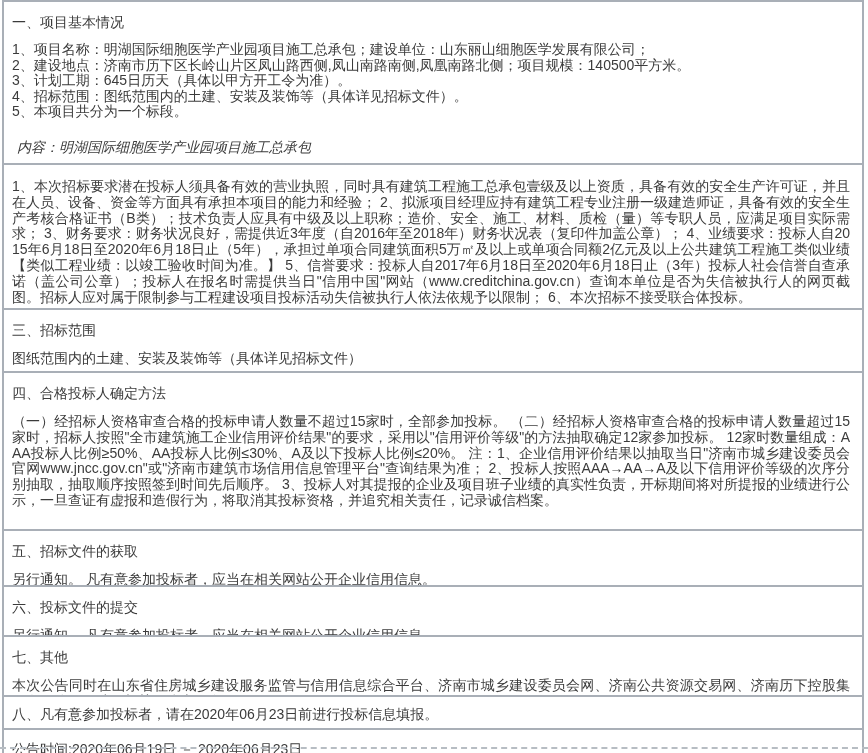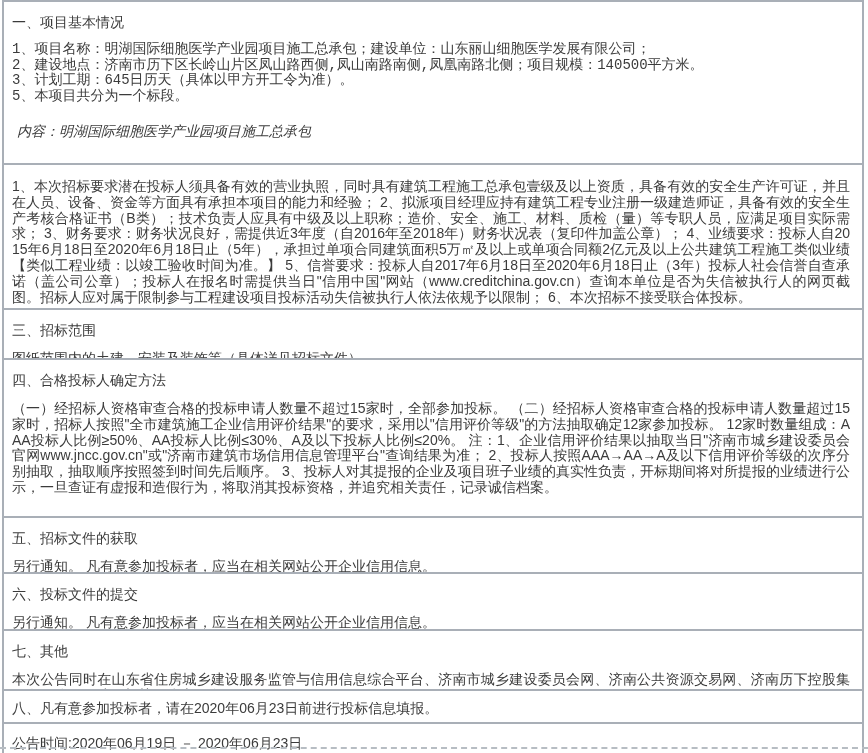--- a/index.html
+++ b/index.html
@@ -36,21 +36,20 @@
   .sec-title {
     line-height: 16px;
     white-space: nowrap;
     overflow: hidden;
   }
   .sec-list {
     margin-top: 12px;
   }
   .sec-list .line {
     line-height: 15.5px;
-    font-family: Liberation Mono, monospace;
   }
   .sec-extra {
     margin-top: 20px;
     padding-left: 5px;
     line-height: 15.5px;
     font-style: italic;
   }
   .sec-body {
     margin-top: 13px;
     line-height: 15.8px;
@@ -75,45 +74,46 @@
 
 <div class="stage">
   <div class="doc">
 
     <section class="sec" style="height:163px">
       <div class="sec-title">一、项目基本情况</div>
       <div class="sec-list">
         <div class="line">1、项目名称：明湖国际细胞医学产业园项目施工总承包；建设单位：山东丽山细胞医学发展有限公司；</div>
         <div class="line">2、建设地点：济南市历下区长岭山片区凤山路西侧,凤山南路南侧,凤凰南路北侧；项目规模：140500平方米。</div>
         <div class="line">3、计划工期：645日历天（具体以甲方开工令为准）。</div>
+        <div class="line">4、招标范围：图纸范围内的土建、安装及装饰等（具体详见招标文件）。</div>
         <div class="line">5、本项目共分为一个标段。</div>
       </div>
       <div class="sec-extra">内容：明湖国际细胞医学产业园项目施工总承包</div>
     </section>
 
     <section class="sec" style="height:145px">
       <div class="sec-body no-gap">1、本次招标要求潜在投标人须具备有效的营业执照，同时具有建筑工程施工总承包壹级及以上资质，具备有效的安全生产许可证，并且在人员、设备、资金等方面具有承担本项目的能力和经验； 2、拟派项目经理应持有建筑工程专业注册一级建造师证，具备有效的安全生产考核合格证书（B类）；技术负责人应具有中级及以上职称；造价、安全、施工、材料、质检（量）等专职人员，应满足项目实际需求； 3、财务要求：财务状况良好，需提供近3年度（自2016年至2018年）财务状况表（复印件加盖公章）； 4、业绩要求：投标人自2015年6月18日至2020年6月18日止（5年），承担过单项合同建筑面积5万㎡及以上或单项合同额2亿元及以上公共建筑工程施工类似业绩【类似工程业绩：以竣工验收时间为准。】 5、信誉要求：投标人自2017年6月18日至2020年6月18日止（3年）投标人社会信誉自查承诺（盖公司公章）；投标人在报名时需提供当日"信用中国"网站（www.creditchina.gov.cn）查询本单位是否为失信被执行人的网页截图。招标人应对属于限制参与工程建设项目投标活动失信被执行人依法依规予以限制； 6、本次招标不接受联合体投标。</div>
     </section>
 
-    <section class="sec" style="height:50px">
+    <section class="sec" style="height:63px">
       <div class="sec-title">三、招标范围</div>
       <div class="sec-body">图纸范围内的土建、安装及装饰等（具体详见招标文件）</div>
     </section>
 
     <section class="sec" style="height:158px">
       <div class="sec-title">四、合格投标人确定方法</div>
       <div class="sec-body">（一）经招标人资格审查合格的投标申请人数量不超过15家时，全部参加投标。 （二）经招标人资格审查合格的投标申请人数量超过15家时，招标人按照"全市建筑施工企业信用评价结果"的要求，采用以"信用评价等级"的方法抽取确定12家参加投标。 12家时数量组成：AAA投标人比例≥50%、AA投标人比例≤30%、A及以下投标人比例≤20%。 注：1、企业信用评价结果以抽取当日"济南市城乡建设委员会官网www.jncc.gov.cn"或"济南市建筑市场信用信息管理平台"查询结果为准； 2、投标人按照AAA→AA→A及以下信用评价等级的次序分别抽取，抽取顺序按照签到时间先后顺序。 3、投标人对其提报的企业及项目班子业绩的真实性负责，开标期间将对所提报的业绩进行公示，一旦查证有虚报和造假行为，将取消其投标资格，并追究相关责任，记录诚信档案。</div>
     </section>
 
     <section class="sec" style="height:56px">
       <div class="sec-title">五、招标文件的获取</div>
       <div class="sec-body">另行通知。 凡有意参加投标者，应当在相关网站公开企业信用信息。</div>
     </section>
 
-    <section class="sec" style="height:57px">
+    <section class="sec" style="height:50px">
       <div class="sec-title">六、投标文件的提交</div>
       <div class="sec-body">另行通知。 凡有意参加投标者，应当在相关网站公开企业信用信息。</div>
     </section>
 
     <section class="sec" style="height:60px">
       <div class="sec-title">七、其他</div>
       <div class="sec-body">本次公告同时在山东省住房城乡建设服务监管与信用信息综合平台、济南市城乡建设委员会网、济南公共资源交易网、济南历下控股集团有限公司网站及相关媒体上发布。</div>
     </section>
 
     <section class="sec" style="height:33px; padding-top:9px">

